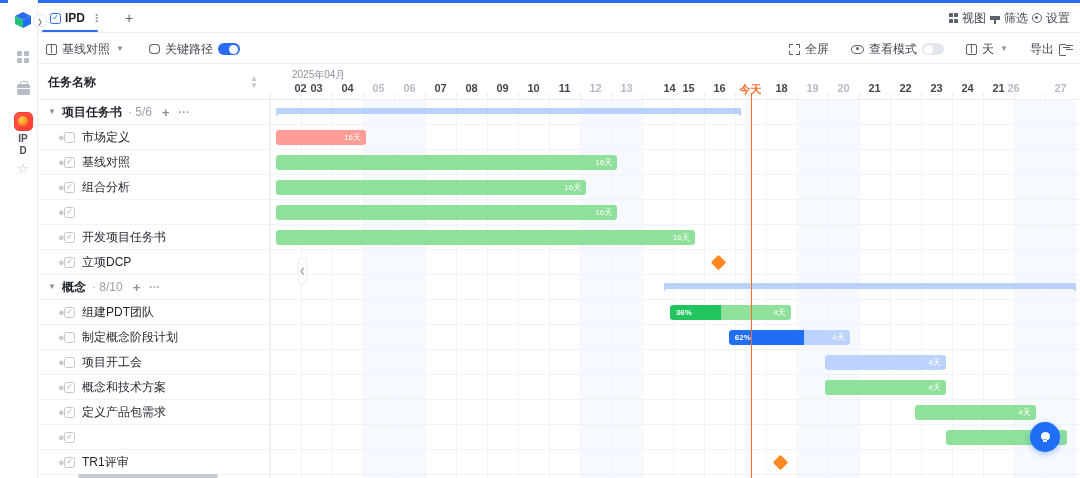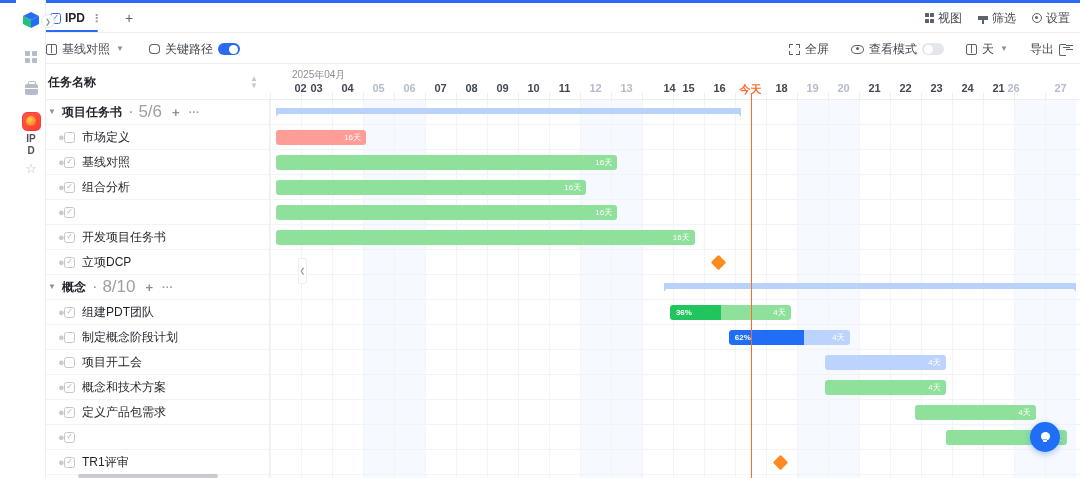--- a/index.html
+++ b/index.html
@@ -14,21 +14,21 @@
   #app { position: relative; width: 1080px; height: 478px; }
 
   
   .top-strip {
     position: absolute; top: 0; left: 0; width: 1080px; height: 3px;
     background: #2b6af5;
   }
 
   
   .left-rail {
-    position: absolute; top: 0; left: 16px; width: 30px; height: 478px;
+    position: absolute; top: 0; left: 8px; width: 30px; height: 478px;
     background: #ffffff;
     border-right: 1px solid #eceef1;
     z-index: 30;
     padding-left: 13px;
   }
   .rail-logo {
     position: absolute; top: 10px; left: 5px;
     width: 20px; height: 20px;
   }
   .rail-collapse {
@@ -98,21 +98,21 @@
   .tab-dots {
     color: #9aa0a8; font-size: 11px; letter-spacing: 0; line-height: 1;
     margin-left: 2px;
   }
   .tab-plus {
     position: absolute; top: 8px; left: 92px;
     font-size: 14px; color: #5c626b; line-height: 14px; width: 14px; text-align: center;
   }
   .hdr-right {
     position: absolute; top: 0; right: 10px; height: 30px;
-    display: flex; align-items: center; gap: 16px;
+    display: flex; align-items: center; gap: 4px;
     font-size: 12px; color: #434850;
   }
   .hdr-btn { display: flex; align-items: center; gap: 4px; }
   .ic-grid4 { display: grid; grid-template-columns: 4px 4px; grid-template-rows: 4px 4px; gap: 1.5px; }
   .ic-grid4 i { background: #5c626b; border-radius: .5px; display: block; }
   .ic-funnel {
     width: 0; height: 0; border-left: 5px solid #5c626b; border-right: 5px solid #5c626b;
     border-top: 4px solid #5c626b; position: relative;
   }
   .ic-funnel::after {
@@ -234,21 +234,21 @@
     height: 25px; display: flex; align-items: center;
     border-bottom: 1px solid #f2f3f5;
     font-size: 12px; color: #1f2329;
     padding-left: 18px;
   }
   .row.group { font-weight: 600; }
   .row .arrow {
     width: 12px; color: #8a9099; font-size: 8px; line-height: 1; flex: 0 0 12px;
   }
   .row .gname { margin-left: 2px; }
-  .row .gcount { color: #9aa0a8; font-weight: 400; margin-left: 6px; font-size: 17px; }
+  .row .gcount { color: #9aa0a8; font-weight: 400; margin-left: 6px; font-size: 12px; }
   .row .gplus { color: #8a9099; font-size: 13px; margin-left: 10px; line-height: 1; }
   .row .gdots { color: #9aa0a8; font-size: 11px; margin-left: 9px; line-height: 1; }
   .row .bullet {
     width: 16px; flex: 0 0 16px; padding-left: 10px; color: #c8ccd2; font-size: 11px; line-height: 1;
   }
   .row .cb {
     width: 11px; height: 11px; flex: 0 0 11px; border: 1.2px solid #c3c7cd; border-radius: 2.5px;
     margin-right: 7px; display: inline-flex; align-items: center; justify-content: center;
     font-size: 8px; line-height: 1; color: #aab0b8;
   }

